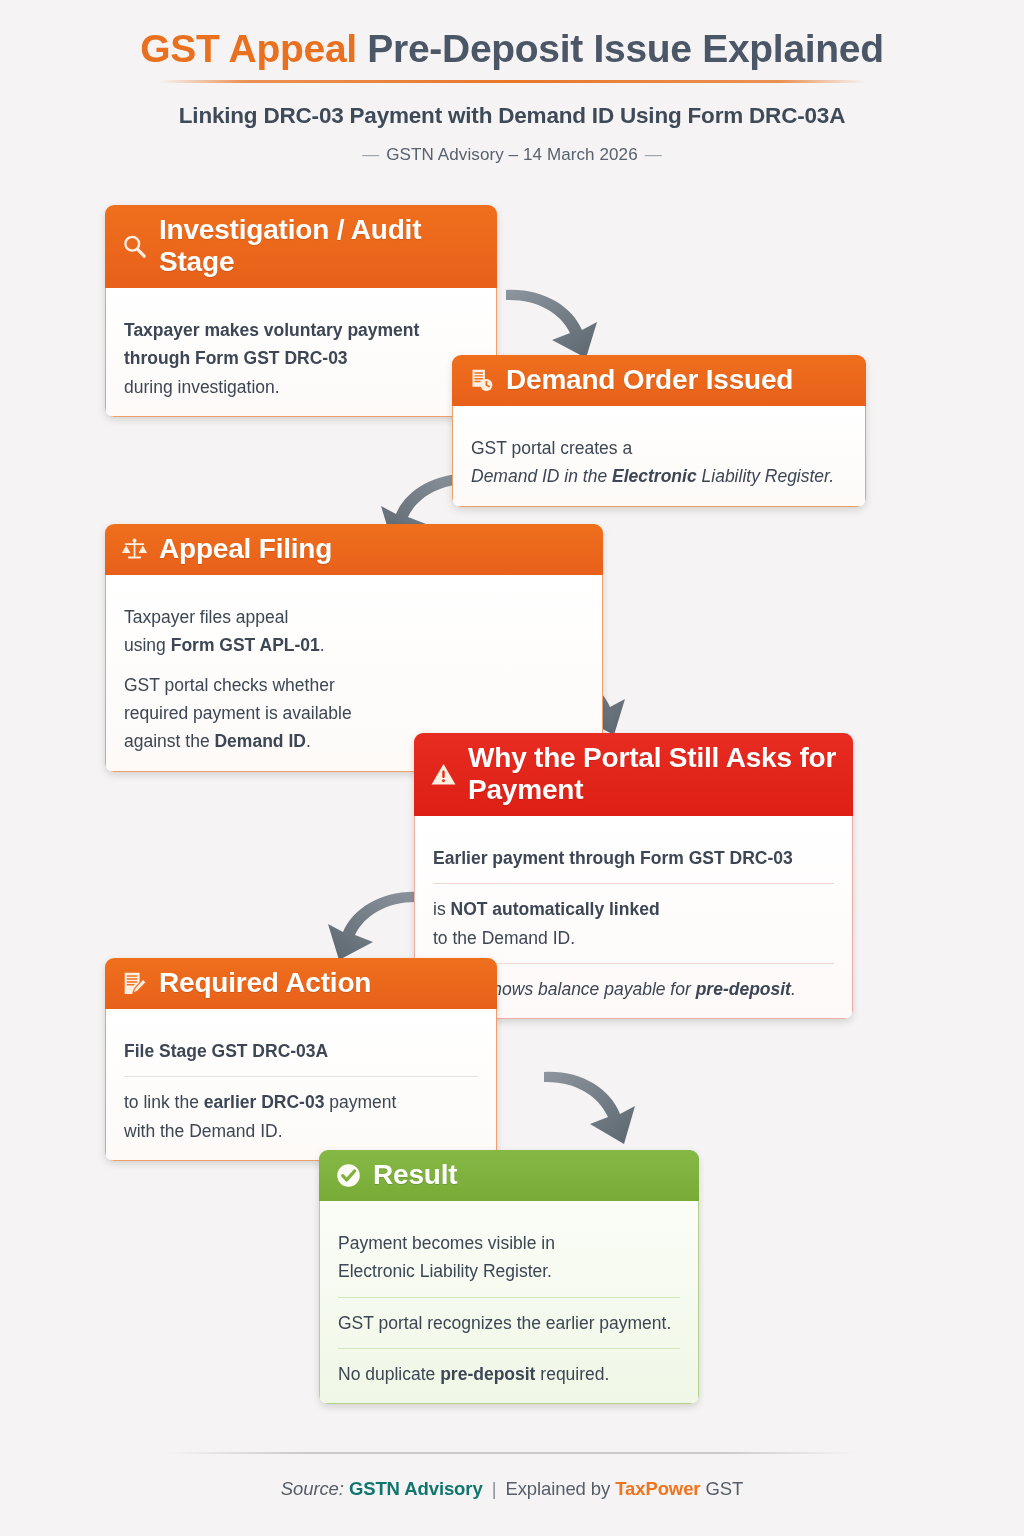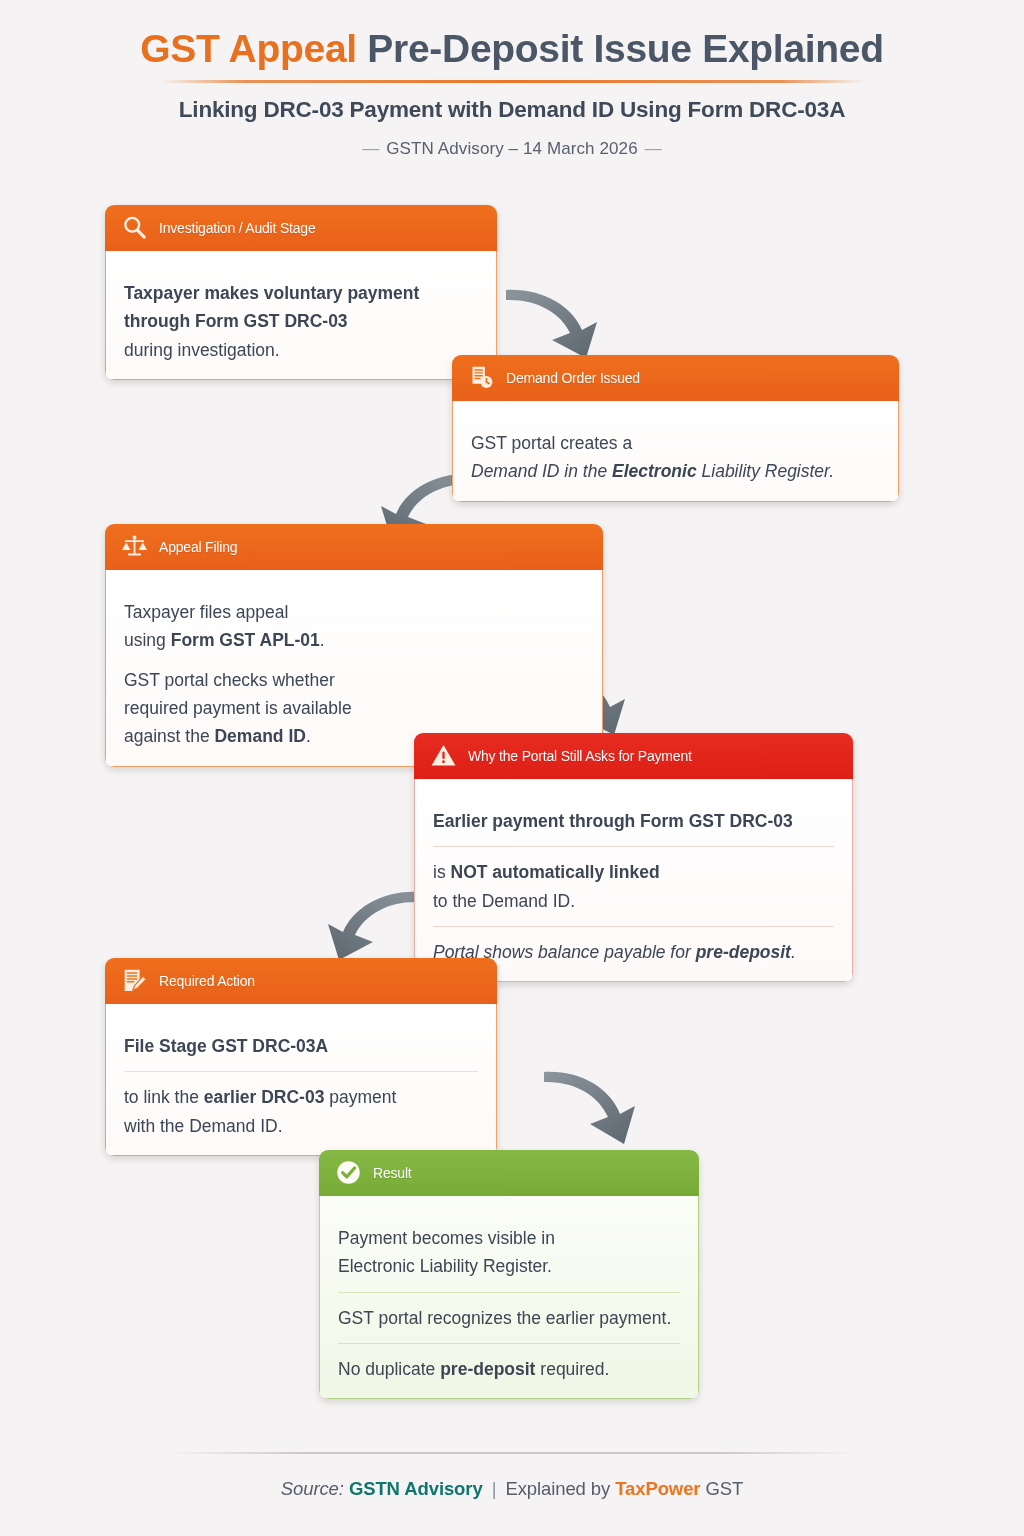--- a/index.html
+++ b/index.html
@@ -23,21 +23,21 @@
   .title .accent { color:#e8701e; }
   .title-rule {
     width:705px; height:3px; margin:9px auto 0;
     background:linear-gradient(90deg,
       rgba(232,112,30,0) 0%, rgba(232,112,30,.75) 12%,
       rgba(232,112,30,.95) 50%, rgba(232,112,30,.75) 88%,
       rgba(232,112,30,0) 100%);
     border-radius:2px;
   }
   .subtitle {
-    margin-top:14px;
+    margin-top:20px;
     font-size:22.5px;
     font-weight:700;
     color:#3f4a59;
     letter-spacing:-0.2px;
   }
   .advisory {
     margin-top:16px;
     font-size:17px;
     color:#58616e;
     letter-spacing:0.1px;
@@ -53,22 +53,22 @@
     background:#fff;
   }
   .card-head {
     display:flex;
     align-items:center;
     gap:11px;
     padding:9px 16px 10px 16px;
     color:#fff;
   }
   .card-head .htext {
-    font-size:14px;
-    font-weight:400;
+    font-size:28px;
+    font-weight:700;
     letter-spacing:-0.2px;
     text-shadow:0 1px 1px rgba(0,0,0,.13);
   }
   .card-body { padding:28px 18px 15px 18px; }
   .card-body p {
     font-size:17.5px;
     line-height:1.62;
     color:#3c4654;
   }
   .card-body p + p { margin-top:11px; }
@@ -180,21 +180,21 @@
       <circle cx="10" cy="9.6" r="6.1"></circle>
         <line x1="14.6" y1="14.3" x2="20.6" y2="20.6" stroke-linecap="round" stroke-width="2.8"></line>
     </svg>
     <span class="htext">Investigation / Audit Stage</span>
   </div>
   <div class="card-body">
     <p><b>Taxpayer makes voluntary payment</b><br><b>through Form GST DRC-03</b><br>during investigation.</p>
   </div>
 </div>
 
-<div class="card t-orange" style="left:452px; top:355px; width:447px;">
+<div class="card t-orange" style="left:452px; top:355px; width:414px;">
   <div class="card-head">
     <svg class="icon" viewBox="0 0 24 24">
       <path d="M4 2.5h11v15H4z" fill="#fdf0e2"></path>
       <g stroke="#ef6f1d" stroke-width="1.3" stroke-linecap="round">
         <line x1="6.2" y1="5.4" x2="12.8" y2="5.4"></line>
           <line x1="6.2" y1="7.9" x2="12.8" y2="7.9"></line>
         <line x1="6.2" y1="10.4" x2="12.8" y2="10.4"></line>
           <line x1="6.2" y1="12.9" x2="10.6" y2="12.9"></line>
       </g>
       <circle cx="16.4" cy="16" r="5.3" fill="#fdf0e2"></circle>

